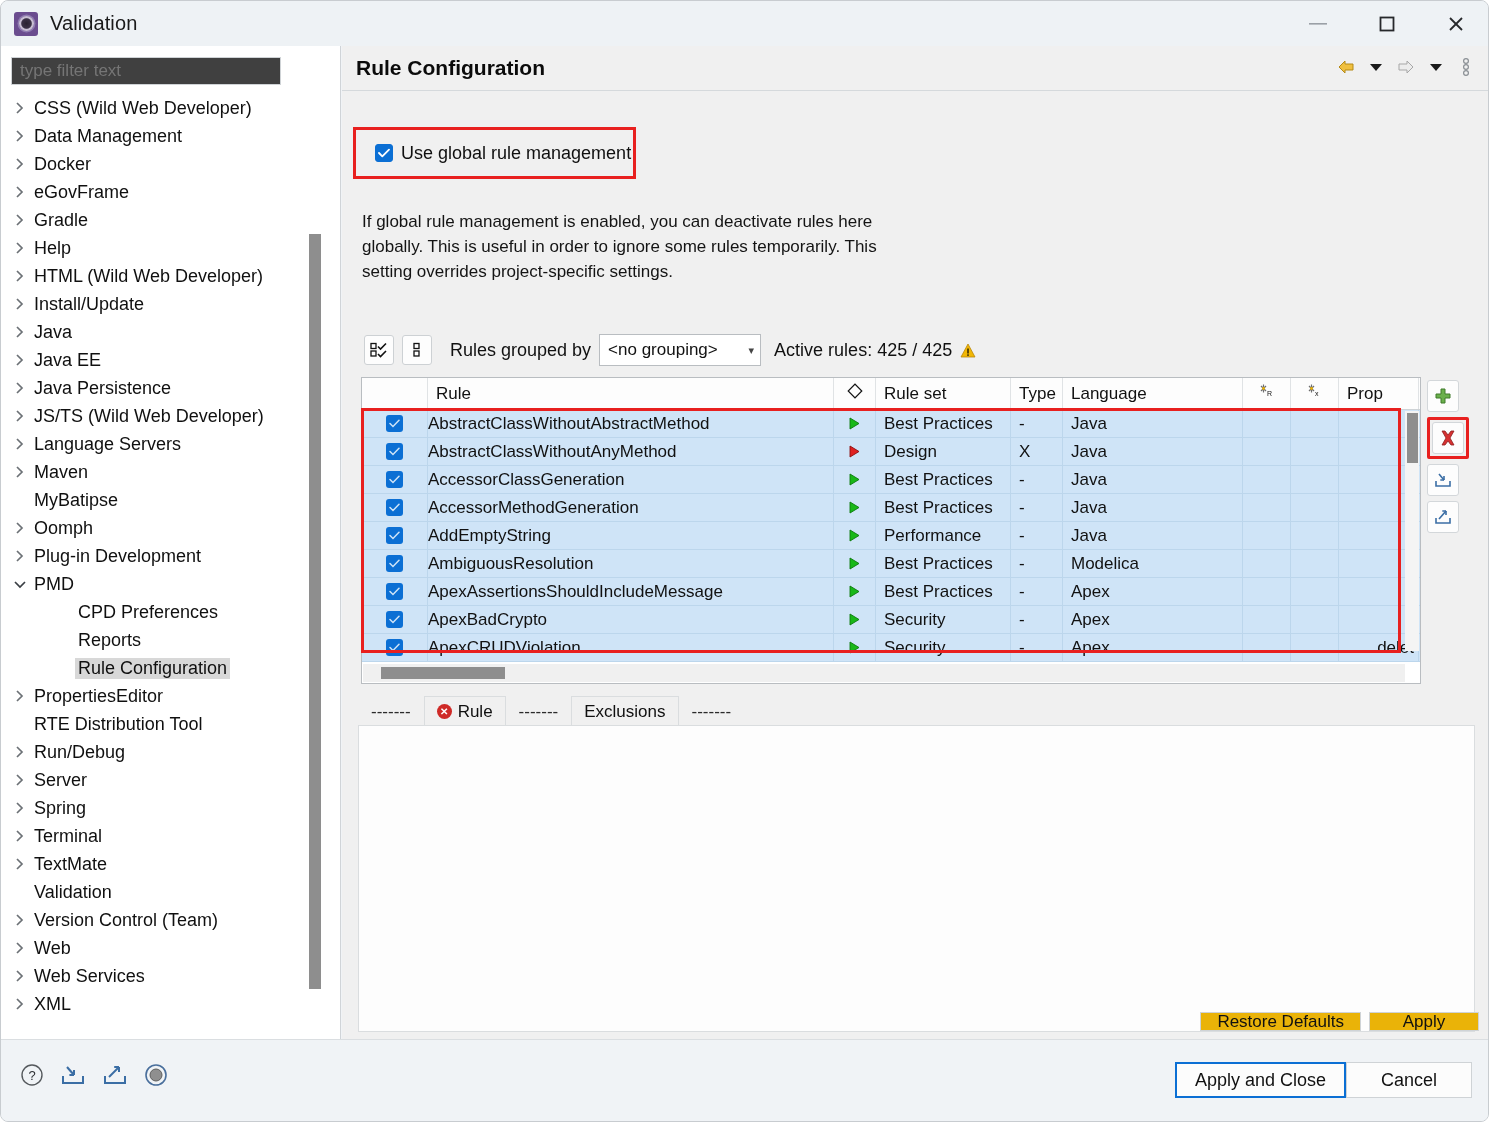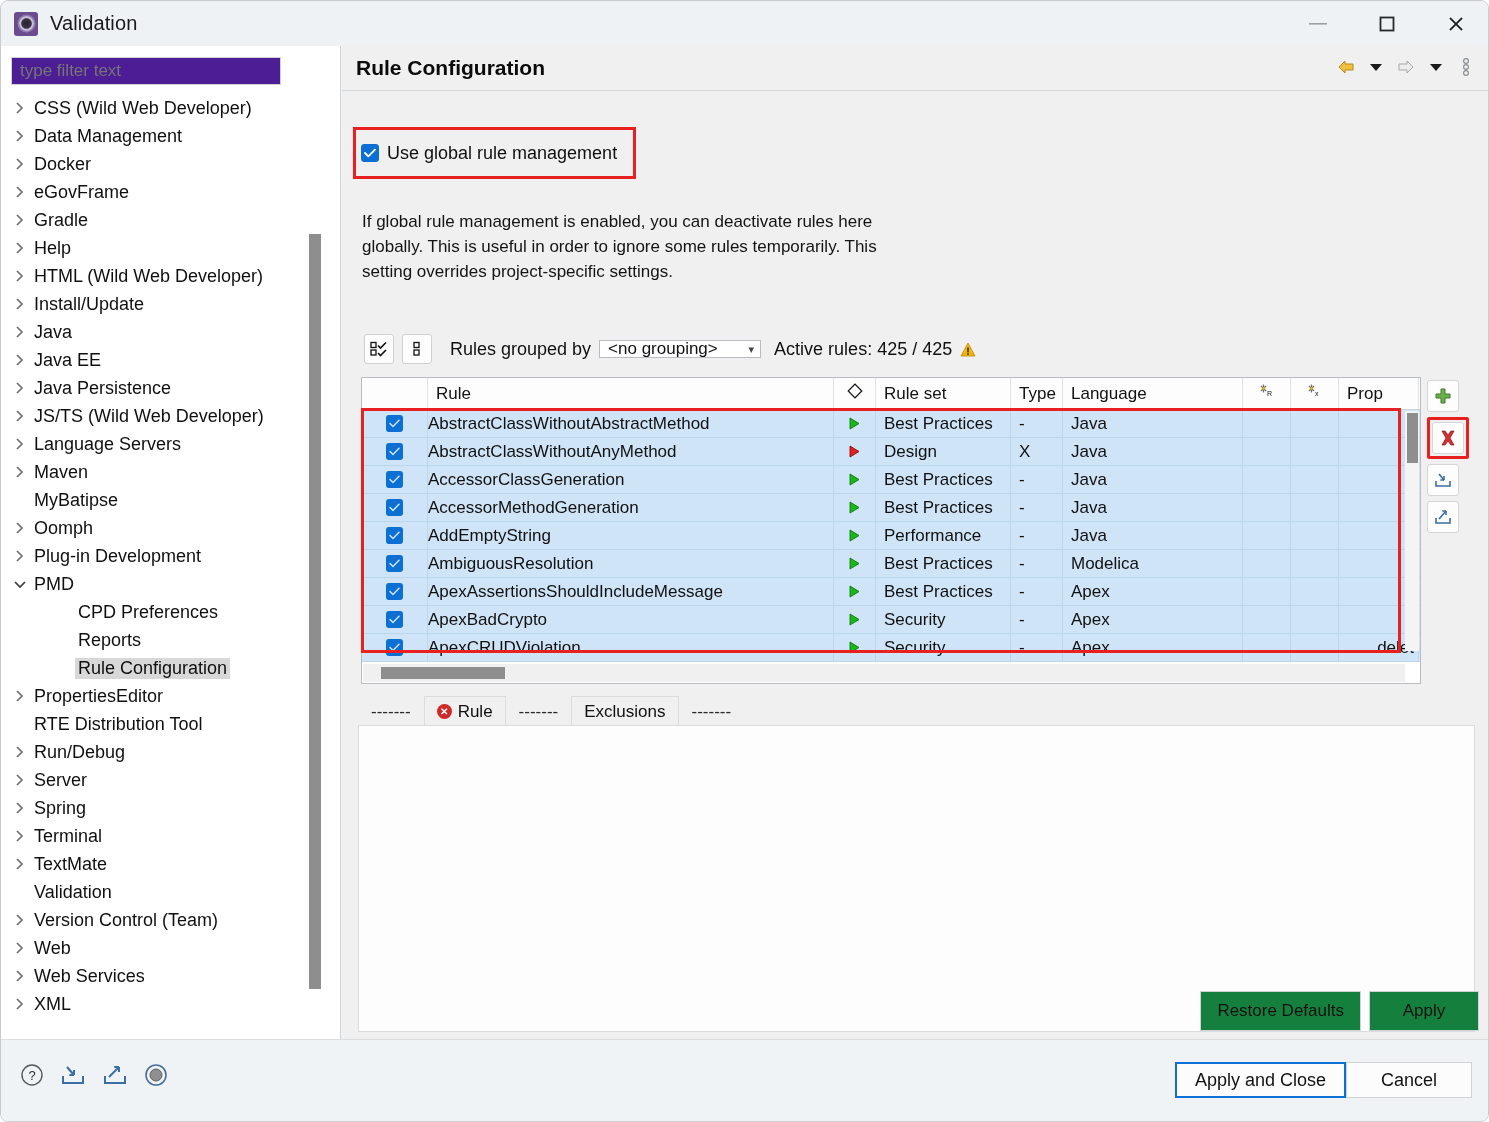--- a/index.html
+++ b/index.html
@@ -48,21 +48,21 @@
   }
   .win-btn svg { display: block; }
 
   
   .left-panel {
     position: absolute; left: 0; top: 45px; width: 340px; height: 993px;
     background: #ffffff;
   }
   .filter-box {
     position: absolute; left: 10px; top: 11px; width: 270px; height: 28px;
-    border: 1px solid #cfd3d6; background: #4c1d95;
+    border: 1px solid #cfd3d6; background: #404040;
     font-size: 17px; color: #8a8f94;
     padding: 2px 8px; outline: none;
     font-family: "Liberation Sans", sans-serif;
   }
   .tree {
     position: absolute; left: 0; top: 48px; width: 340px; height: 945px;
     overflow: hidden;
   }
   .tree-item {
     display: flex; align-items: center;
@@ -113,21 +113,21 @@
   .nav-icon { width: 26px; height: 24px; display: flex; align-items: center; justify-content: center; }
   .hdr-rule {
     position: absolute; left: 0; top: 44px; width: 1147px; height: 1px; background: #d5d9dc;
   }
 
   
   .global-box {
     position: absolute; left: 11px; top: 81px; width: 283px; height: 52px;
     border: 3px solid #e8201f;
   }
-  .cb-row { display: flex; align-items: center; height: 100%; padding-left: 5px; }
+  .cb-row { display: flex; align-items: center; height: 100%; padding-left: 19px; }
   .cb {
     width: 18px; height: 18px; border-radius: 3px;
     background: #0b6fd4; border: 1px solid #0b6fd4;
     display: flex; align-items: center; justify-content: center;
     margin-right: 8px;
   }
   .cb svg { display: block; }
   .cb-label { font-size: 18px; color: #101010; }
 
   .desc {
@@ -140,21 +140,21 @@
     position: absolute; left: 22px; top: 288px;
     display: flex; align-items: center; gap: 0;
   }
   .tbar-btn {
     width: 30px; height: 30px; border: 1px solid #cdd1d4; background: #fdfdfd;
     border-radius: 3px; display: flex; align-items: center; justify-content: center;
     margin-right: 8px;
   }
   .tbar-lbl { font-size: 18px; color: #111; margin-left: 10px; margin-right: 8px; }
   .combo {
-    width: 162px; height: 18px; border: 1px solid #b9bdc1; background: #fff;
+    width: 162px; height: 32px; border: 1px solid #b9bdc1; background: #fff;
     display: flex; align-items: center; justify-content: space-between;
     padding: 0 6px 0 8px;
     font-size: 17px; color: #111;
   }
   .combo .caret { color: #444; font-size: 11px; }
   .active-rules { font-size: 18px; color: #111; margin-left: 13px; }
   .warn-icon { margin-left: 8px; display: inline-flex; vertical-align: middle; }
 
   
   .table-wrap {
@@ -261,22 +261,22 @@
     position: absolute; left: 16px; top: 679px; width: 1117px; height: 307px;
     background: #fdfdfd; border: 1px solid #dadddf;
   }
 
   
   .rp-buttons {
     position: absolute; right: 10px; bottom: 8px;
     display: flex; gap: 8px;
   }
   .btn {
-    height: 40px; min-width: 110px; padding: 0 16px;
-    border: 1px solid #cfd3d6; background: #15803d;
+    height: 19px; min-width: 110px; padding: 0 16px;
+    border: 1px solid #cfd3d6; background: #eab308;
     font-size: 17px; color: #111;
     display: flex; align-items: center; justify-content: center;
     font-family: "Liberation Sans", sans-serif;
   }
 
   
   .footer {
     position: absolute; left: 0; bottom: 0; width: 1489px; height: 82px;
     background: #f0f3f6;
     border-top: 1px solid #dadee1;

